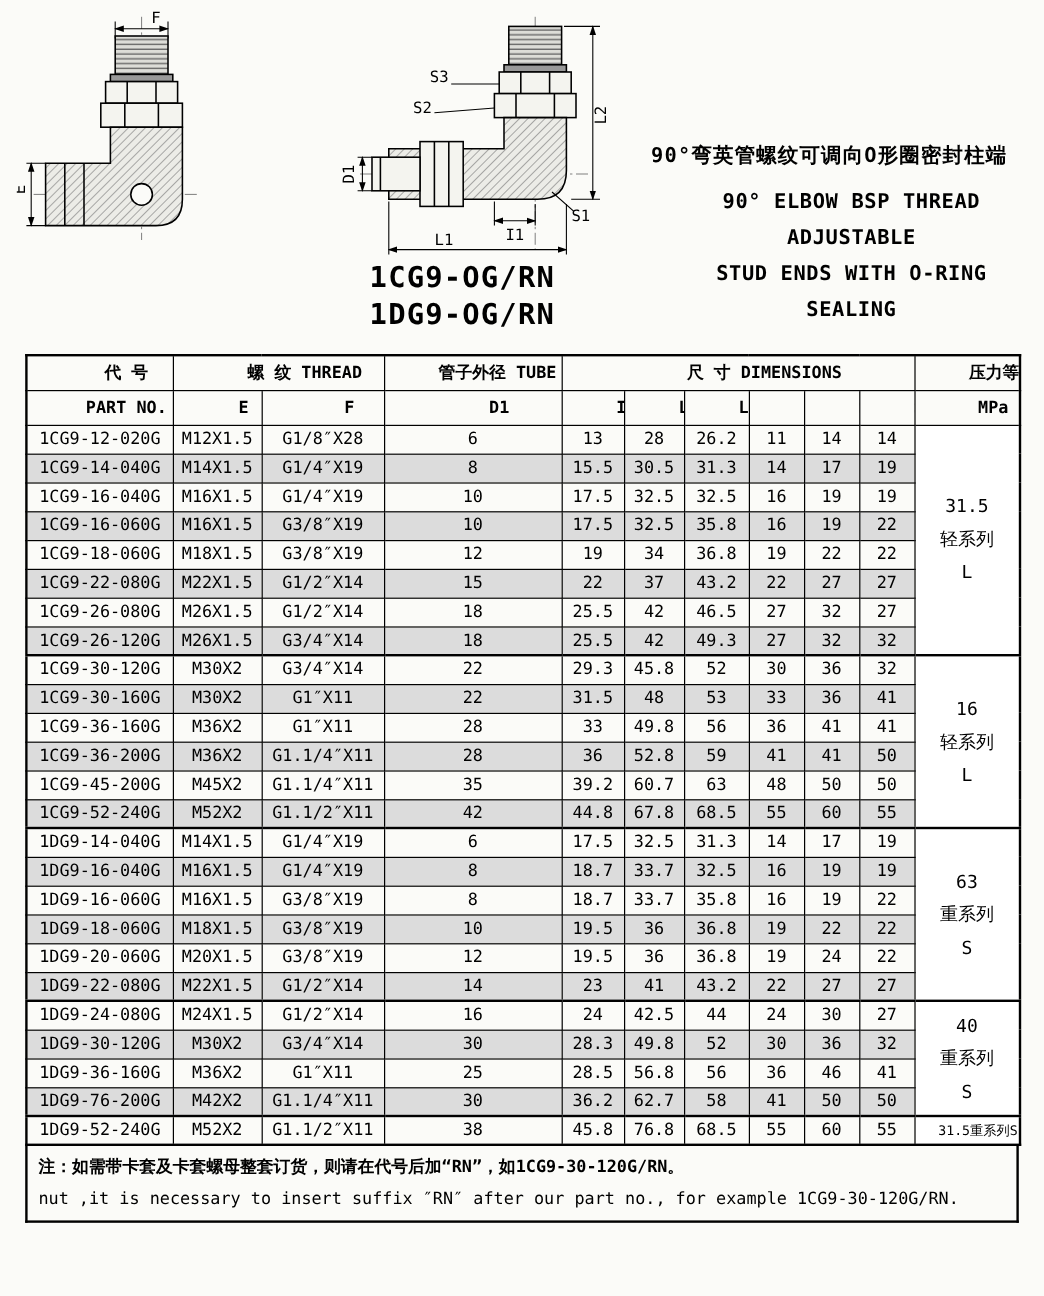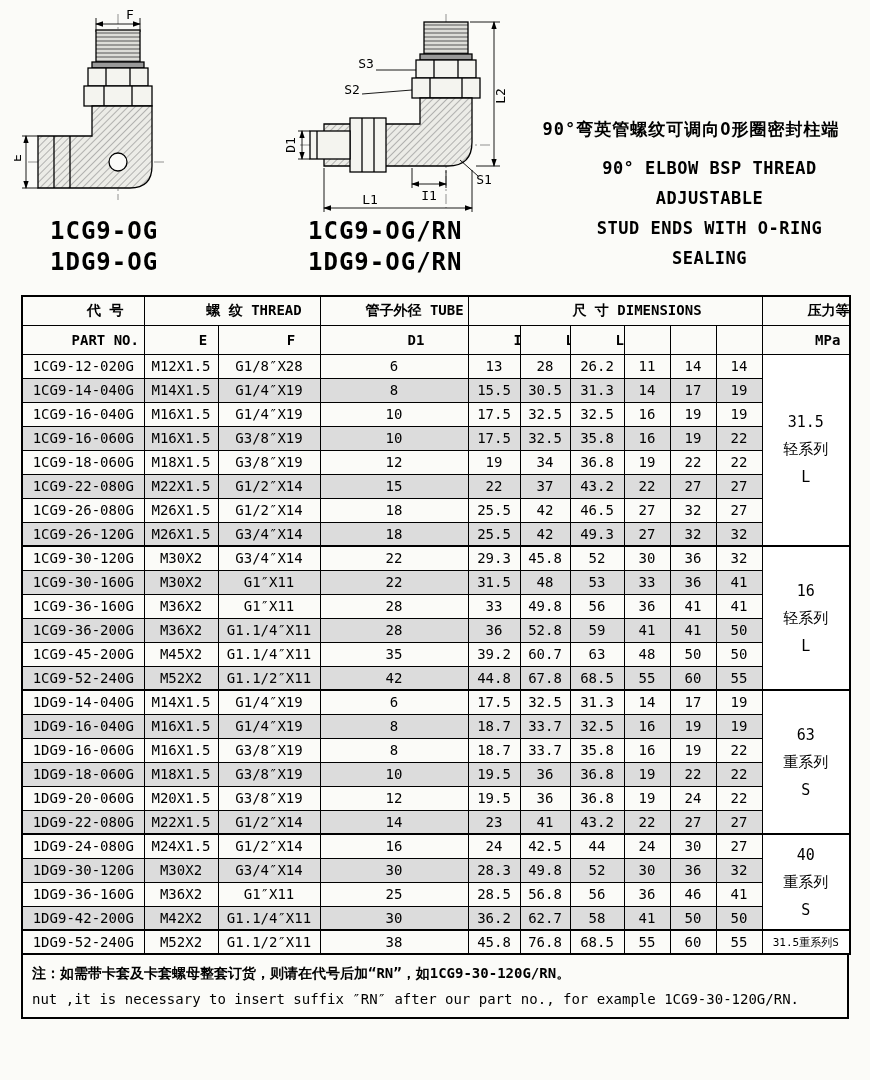--- a/index.html
+++ b/index.html
@@ -26,21 +26,21 @@
     border:1px solid #000; text-align:center; vertical-align:middle;
     padding:0 1px; font-size:14px; white-space:nowrap; overflow:hidden;
   }
   .spec-table thead th { height:29px; font-weight:bold;padding-left:45px; }
   .spec-table tbody td { height:24px; }
   tr.alt td { background:#dcdcdc; }
   tr.thick-top td { border-top:2.5px solid #000; }
   td.pressure-cell { background:#fff !important; font-size:15px; font-weight:normal; }
   td.pressure-cell div { margin:9px 0; }
   td.pressure-cell.small { font-size:11px; }
-  td.pressure-cell.small div { margin:0; }
+  td.pressure-cell.small div { margin:0;text-align:right; }
   .notes {
     border:2.5px solid #000; border-top:none; width:828px;
     padding:5px 9px 5px 9px; font-size:14px; line-height:26px;
   }
   .notes .zh { font-weight:bold; }
   svg text { font-family:"DejaVu Sans Mono",monospace; font-size:13px; fill:#000; stroke:none; }
 </style>
 </head>
 <body>
 
@@ -146,24 +146,20 @@
       <text x="356" y="196" text-anchor="middle">L1</text>
     </g>
   </svg>
 
   <div class="title-block">
     <div class="title-zh">90°弯英管螺纹可调向O形圈密封柱端</div>
     <div class="title-en">90° ELBOW BSP THREAD ADJUSTABLE</div>
     <div class="title-en">STUD ENDS WITH O-RING SEALING</div>
   </div>
 
-  <div class="captions left">
-    <div>1CG9-OG</div>
-    <div>1DG9-OG</div>
-  </div>
   <div class="captions center">
     <div>1CG9-OG/RN</div>
     <div>1DG9-OG/RN</div>
   </div>
 
   <div class="table-wrap">
     <table class="spec-table">
       <colgroup>
         <col style="width:122px">
           <col style="width:74px">
@@ -490,21 +486,21 @@
             <td>G1″X11</td>
             <td>25</td>
             <td>28.5</td>
             <td>56.8</td>
             <td>56</td>
             <td>36</td>
             <td>46</td>
             <td>41</td>
           </tr>
           <tr class="alt">
-            <td>1DG9-42-200G</td>
+            <td>1DG9-76-200G</td>
             <td>M42X2</td>
             <td>G1.1/4″X11</td>
             <td>30</td>
             <td>36.2</td>
             <td>62.7</td>
             <td>58</td>
             <td>41</td>
             <td>50</td>
             <td>50</td>
           </tr>

